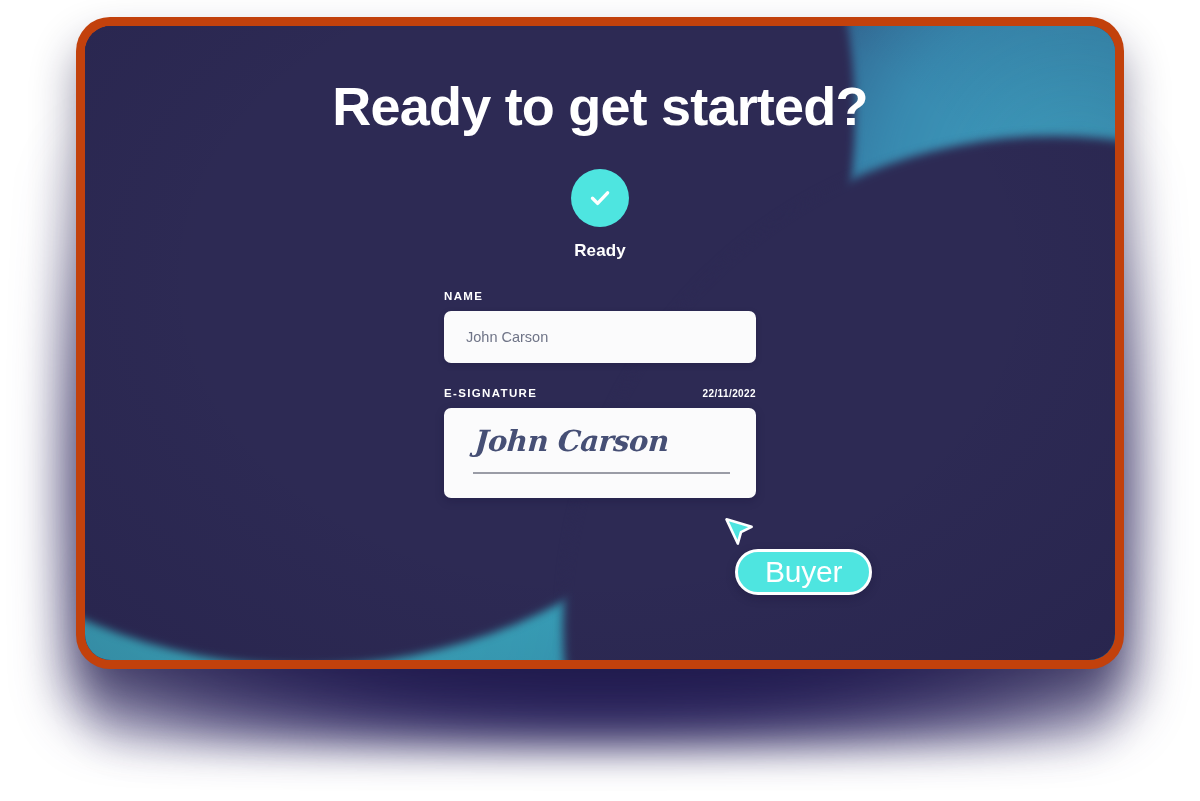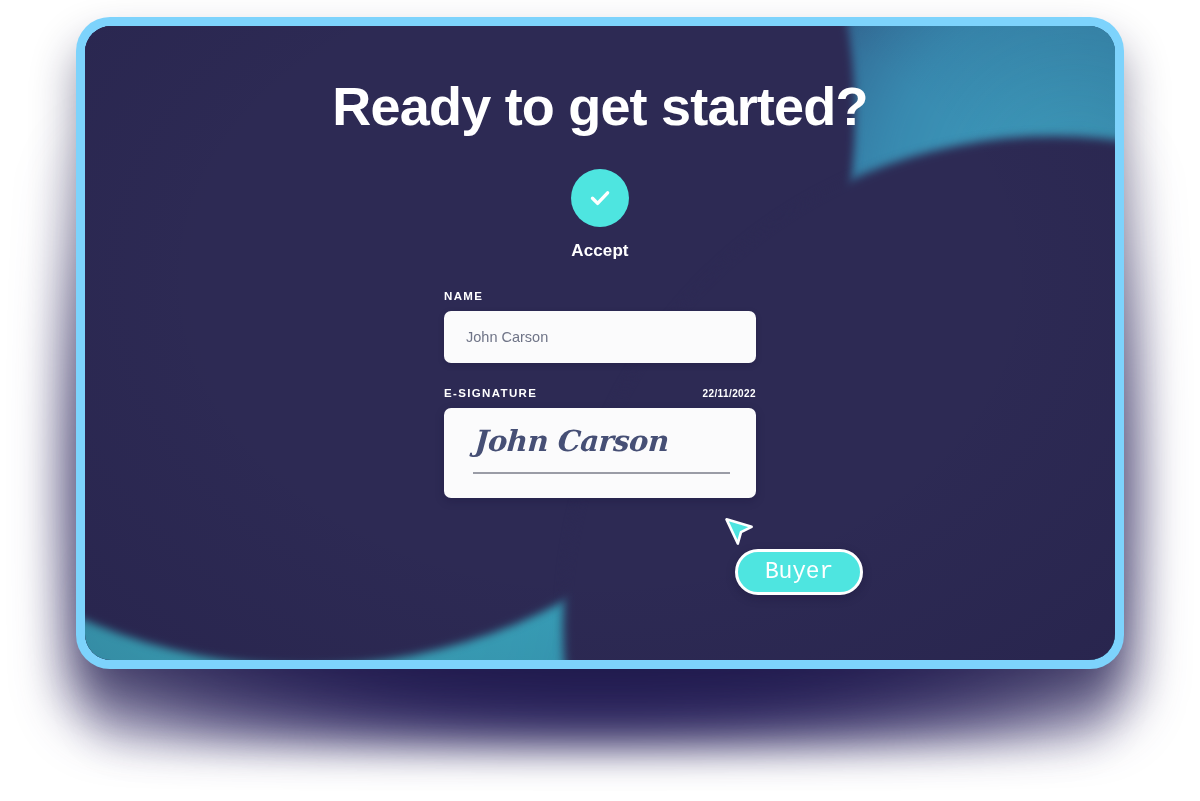--- a/index.html
+++ b/index.html
@@ -50,21 +50,21 @@
   }
 
   
   .device {
     position: absolute;
     left: 76px;
     top: 17px;
     width: 1048px;
     height: 652px;
     border-radius: 34px;
-    background: #7dd3fc;
+    background: #c2410c;
     padding: 9px;
     box-shadow: 0 26px 44px rgba(22,17,62,0.45);
   }
 
   .screen {
     position: relative;
     width: 100%;
     height: 100%;
     border-radius: 26px;
     overflow: hidden;
@@ -286,24 +286,23 @@
     padding: 0 27px;
     border-radius: 23px;
     background: #4ee5e0;
     border: 3px solid #ffffff;
     display: flex;
     align-items: center;
     justify-content: center;
     box-shadow: 0 3px 10px rgba(15,10,45,0.25);
   }
   .buyer-badge span {
-    font-size: 23px;
+    font-size: 30px;
     color: #ffffff;
     letter-spacing: -0.2px;
-    font-family: Liberation Mono, monospace;
   }
 </style>
 </head>
 <body>
 
 <div id="stage">
 
   <div class="device-shadow"></div>
   <div class="device-shadow-2"></div>
 
@@ -320,21 +319,21 @@
       <div class="content">
 
         <h1 class="headline">Ready to get started?</h1>
 
         <div class="check-badge">
           <svg width="30" height="30" viewBox="0 0 30 30" aria-hidden="true">
             <path d="M7.5 15.3 L12.6 20.4 L22.6 9.8" fill="none" stroke="#ffffff" stroke-width="3.4" stroke-linecap="round" stroke-linejoin="round"></path>
           </svg>
         </div>
 
-        <div class="accept-title">Accept</div>
+        <div class="accept-title">Ready</div>
 
 
         <div class="form">
 
           <div class="field-label-row">
             <div class="field-label">NAME</div>
           </div>
 
           <input class="name-input" type="text" value="John Carson" style="">
 

